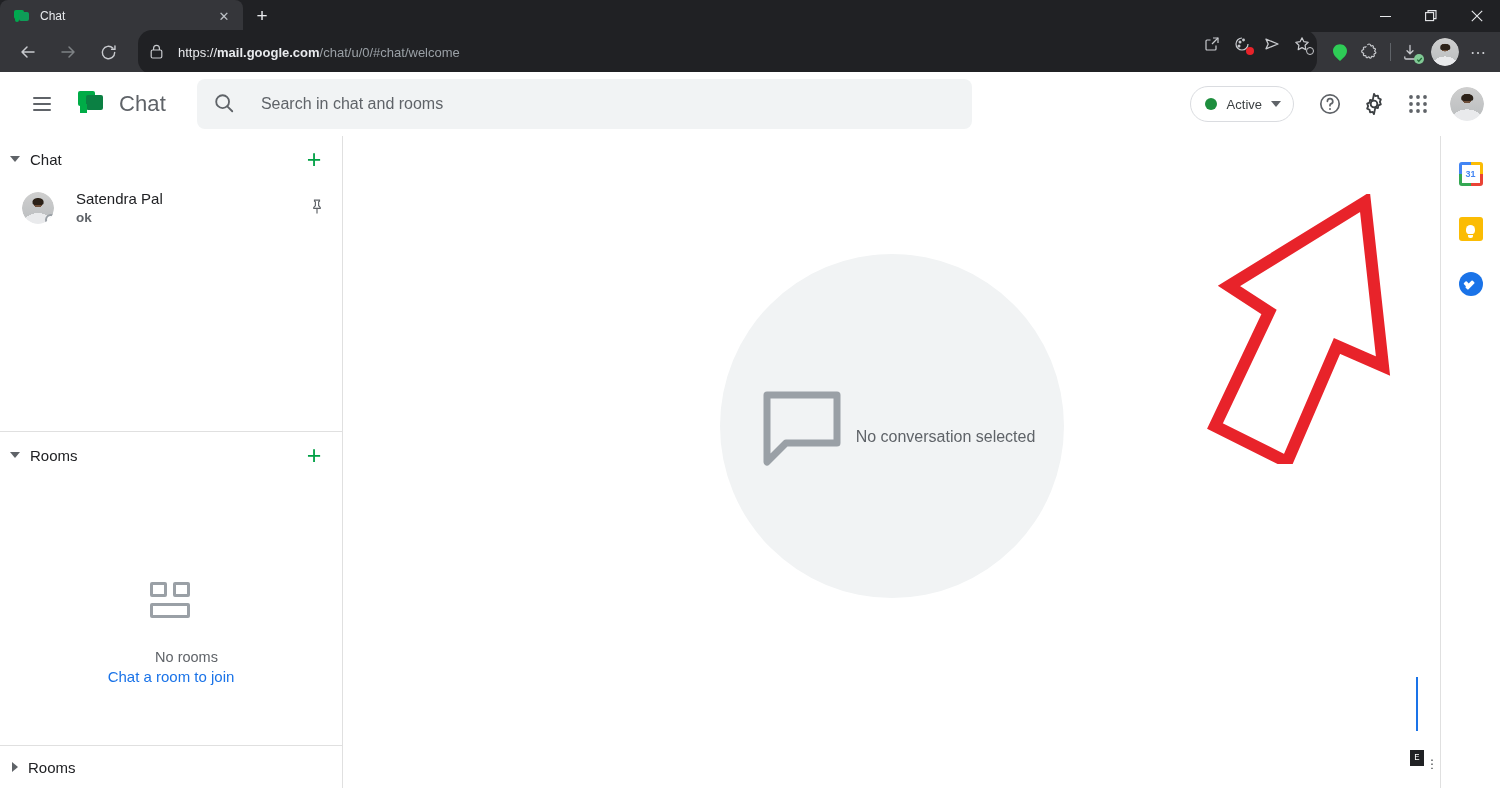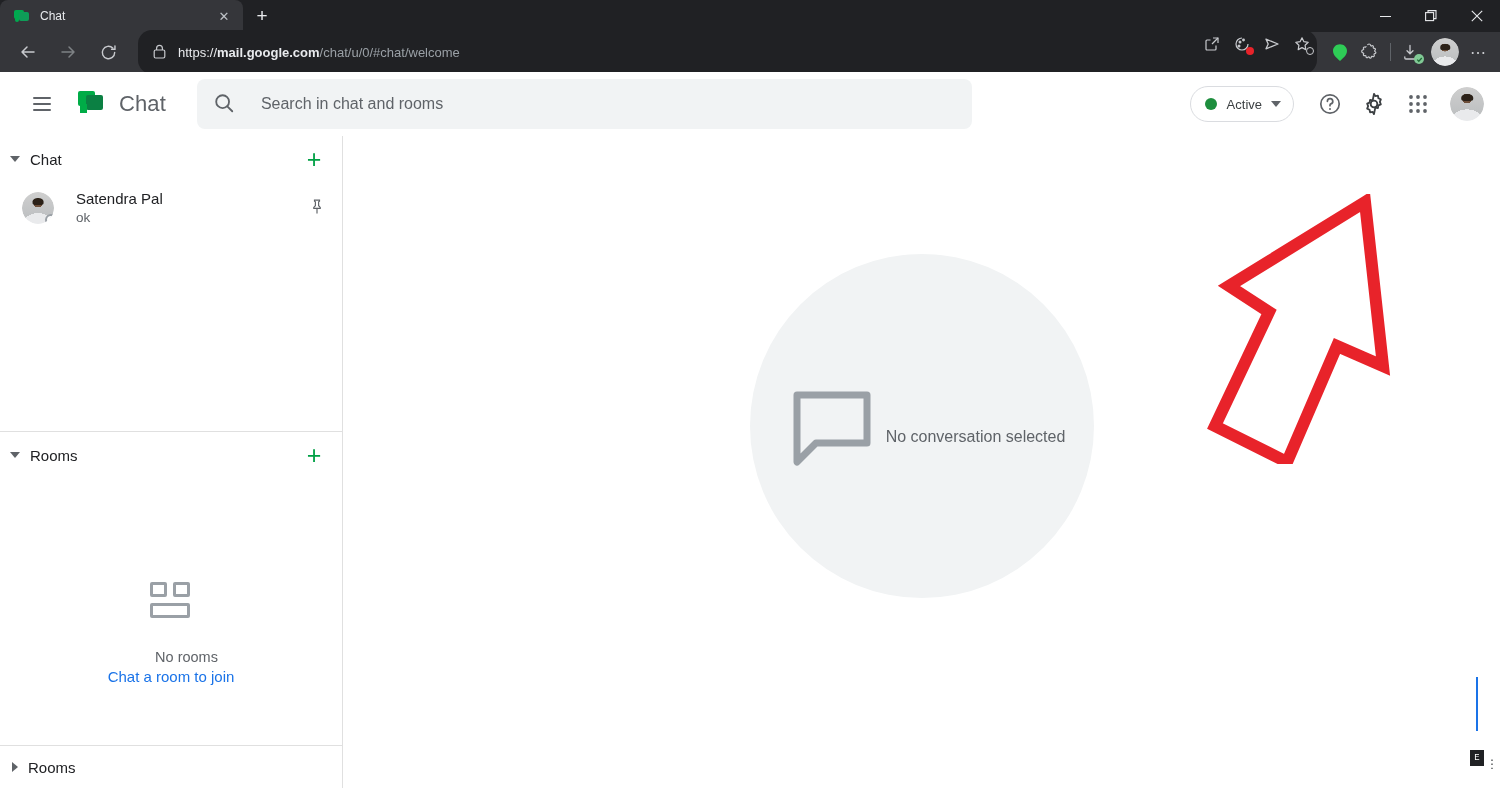--- a/index.html
+++ b/index.html
@@ -66,21 +66,20 @@
     width: 32px; height: 32px; margin: 0 4px;
     display: flex; align-items: center; justify-content: center;
     color: #c8cace;
   }
   .omnibox {
     flex: 1; height: 44px; margin: 0 8px 0 10px;
     background: #202124; border-radius: 14px;
     display: flex; align-items: center;
     padding: 0 12px;
     position: relative;
-    text-align: right;
   }
   .lock { width: 16px; height: 16px; margin-right: 12px; color:#c8cace; flex:0 0 16px;}
   .url { font-size: 13px; color: #9aa0a6; white-space: nowrap; }
   .url b { color: #e8eaed; font-weight: 700; }
   .url .scheme { color: #e8eaed; font-weight: 400; }
   .omni-icons { position: absolute; right: 0px; top:0; height:28px; display:flex; align-items:center; }
   .oi { width: 30px; height: 28px; display:flex; align-items:center; justify-content:center; color:#c8cace; position:relative;}
   .ext-area { display: flex; align-items: center; }
   .ext { width: 30px; height: 32px; display:flex; align-items:center; justify-content:center; color:#c8cace; position:relative;}
   .divider-v { width:1px; height:18px; background:#5f6368; margin:0 5px; }
@@ -156,21 +155,21 @@
   .twisty-down { width:0;height:0;border-left:5px solid transparent;border-right:5px solid transparent;border-top:6px solid #5f6368; margin-right: 10px; }
   .twisty-right { width:0;height:0;border-top:5px solid transparent;border-bottom:5px solid transparent;border-left:6px solid #5f6368; margin-right: 10px; margin-left:2px;}
   .section-title { font-size: 15px; color: #202124; font-weight: 400; }
   .plus { margin-left: auto; width: 24px; height: 24px; color: #00a045; display:flex;align-items:center;justify-content:center; font-size: 25px; font-weight: 300; line-height:1;}
 
   .convo { height: 52px; display: flex; align-items: center; padding: 0 14px 0 22px; }
   .convo-av { width: 32px; height: 32px; border-radius:50%; overflow:hidden; position: relative; flex:0 0 32px;}
   .presence { position:absolute; right:-3px; bottom:-2px; width:12px;height:12px;border-radius:50%;background:#fff;border:2px solid #9aa0a6; }
   .convo-txt { margin-left: 22px; line-height: 1.3; }
   .convo-name { font-size: 15px; color: #202124; }
-  .convo-msg { font-size: 13.5px; color: #5f6368; margin-top: 1px; }
+  .convo-msg { font-size: 13.5px; color: #5f6368; margin-top: 1px; font-weight: bold; }
   .pin { margin-left: auto; width: 20px; height: 20px; color: #5f6368; }
 
   .chat-list { flex: 0 0 auto; }
   .spacer-chat { height: 197px; }
   .sec-divider { height: 1px; background: #e0e0e0; }
 
   .rooms-empty { display:flex; flex-direction:column; align-items:center; justify-content:flex-start; padding-top: 104px; flex:1;}
   .rooms-icon { width: 52px; height: 46px; position: relative; }
   .rooms-icon .r { position:absolute; border: 3px solid #9aa0a6; border-radius: 2px; }
   .rooms-icon .r1 { left: 5px; top: 0; width: 17px; height: 15px; }
@@ -467,20 +466,39 @@
             </svg>
           </span>
           <div class="empty-text">No conversation selected</div>
         </div>
 
         <div class="text-caret"></div>
         <div class="mini-badge">E</div>
         <div class="kebab-mini">⋮</div>
       </div>
 
+      <div class="rightrail">
+        <div class="rail-icon">
+          <div class="cal-ico">
+            <span class="q tl"></span>
+              <span class="q tr"></span>
+              <span class="q bl"></span>
+              <span class="q br"></span>
+            <span class="inner">31</span>
+          </div>
+        </div>
+        <div class="rail-icon">
+          <div class="keep-ico">
+              <span class="bulb"></span>
+            </div>
+        </div>
+        <div class="rail-icon">
+          <div class="tasks-ico"></div>
+        </div>
+      </div>
 
     </div>
 
     <svg class="annot" viewBox="0 0 195 270" fill="none" stroke="#e8232a" stroke-width="12" stroke-linejoin="miter">
       <path d="M160 8 L24 92 L64 118 L10 232 L82 268 L132 152 L178 172 Z"></path>
     </svg>
 
   </div>
 </div>
 

